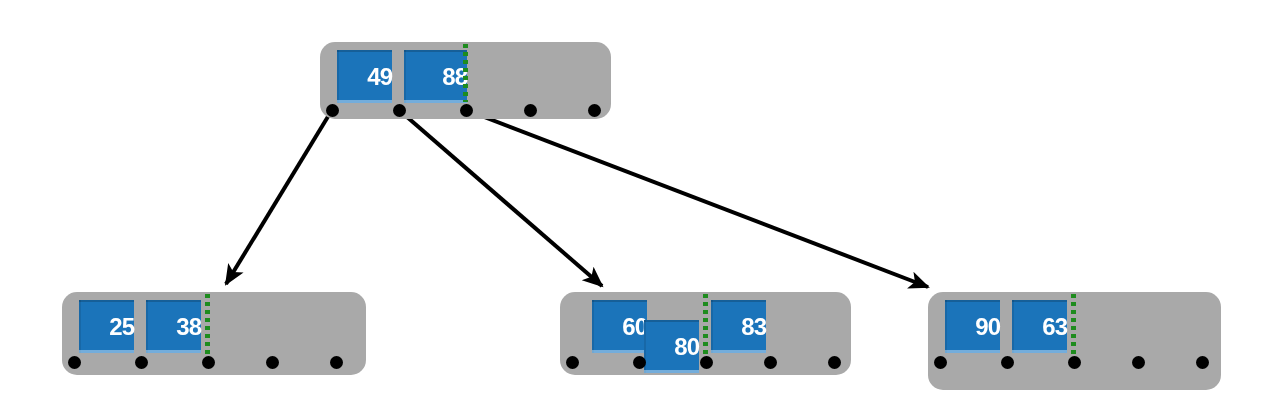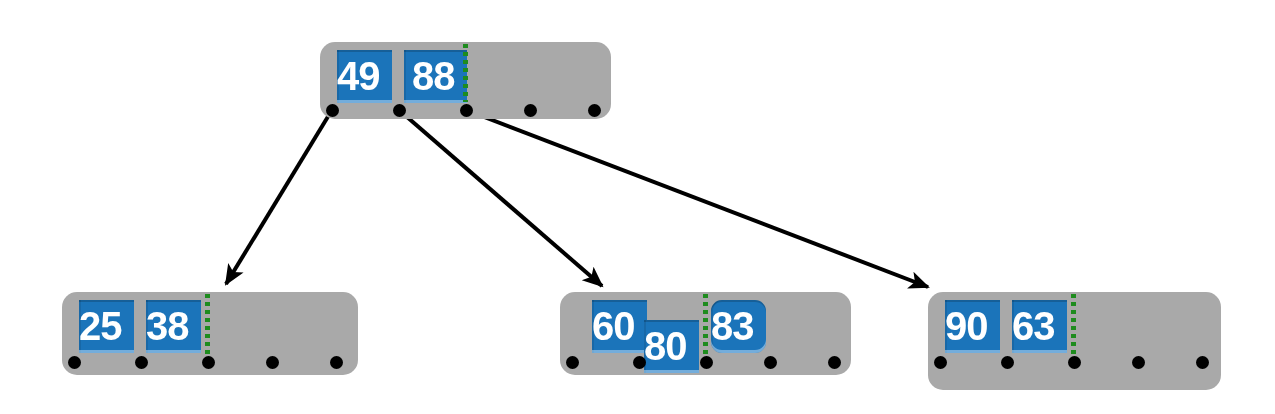--- a/index.html
+++ b/index.html
@@ -28,23 +28,23 @@
     z-index: 2;
   }
   .key-box {
     position: absolute;
     top: 8px;
     width: 55px;
     height: 53px;
     background: #1b74ba;
     color: #ffffff;
     font-weight: bold;
-    font-size: 40px;
+    font-size: 24px;
     line-height: 53px;
-    text-align: left;
+    text-align: right;
     letter-spacing: -1px;
     box-shadow: inset 0 -3px 0 rgba(190,220,245,0.55), inset 0 2px 0 rgba(0,0,0,0.18), inset 2px 0 0 rgba(0,0,0,0.10);
   }
   .divider {
     position: absolute;
     top: 2px;
     width: 5px;
     background-image: repeating-linear-gradient(to bottom, #1e8c1e 0px, #1e8c1e 4.5px, transparent 4.5px, transparent 8px);
   }
   .pointer-dot {
@@ -76,35 +76,35 @@
       <div class="key-box" style="left: 17px;">49</div>
       <div class="key-box" style="left: 84px; padding-left: 8px;">88</div>
       <div class="divider" style="left: 143px; height: 58px;"></div>
       <div class="pointer-dot" style="left: 6px; top: 62px;"></div>
       <div class="pointer-dot" style="left: 73px; top: 62px;"></div>
       <div class="pointer-dot" style="left: 140px; top: 62px;"></div>
       <div class="pointer-dot" style="left: 204px; top: 62px;"></div>
       <div class="pointer-dot" style="left: 268px; top: 62px;"></div>
     </div>
 
-  <div class="node" id="node-child-left" style="left:62px; top:292px; width:296px; height:83px;">
+  <div class="node" id="node-child-left" style="left:62px; top:292px; width:296px; height:83px;padding-left:8px;">
       <div class="key-box" style="left: 17px;">25</div>
       <div class="key-box" style="left: 84px;">38</div>
       <div class="divider" style="left: 143px; height: 62px;"></div>
       <div class="pointer-dot" style="left: 6px; top: 64px;"></div>
       <div class="pointer-dot" style="left: 73px; top: 64px;"></div>
       <div class="pointer-dot" style="left: 140px; top: 64px;"></div>
       <div class="pointer-dot" style="left: 204px; top: 64px;"></div>
       <div class="pointer-dot" style="left: 268px; top: 64px;"></div>
     </div>
 
   <div class="node" id="node-child-middle" style="left:560px; top:292px; width:291px; height:83px;">
       <div class="key-box" style="left: 32px;">60</div>
       <div class="key-box" style="left: 84px; margin-top: 20px;">80</div>
-      <div class="key-box" style="left: 151px; border-radius: 11px;">83</div>
+      <div class="key-box" style="left: 151px;">83</div>
       <div class="divider" style="left: 143px; height: 62px;"></div>
       <div class="pointer-dot" style="left: 6px; top: 64px;"></div>
       <div class="pointer-dot" style="left: 73px; top: 64px;"></div>
       <div class="pointer-dot" style="left: 140px; top: 64px;"></div>
       <div class="pointer-dot" style="left: 204px; top: 64px;"></div>
       <div class="pointer-dot" style="left: 268px; top: 64px;"></div>
     </div>
 
   <div class="node" id="node-child-right" style="left:928px; top:292px; width:293px; height:98px;">
       <div class="key-box" style="left: 17px;">90</div>

